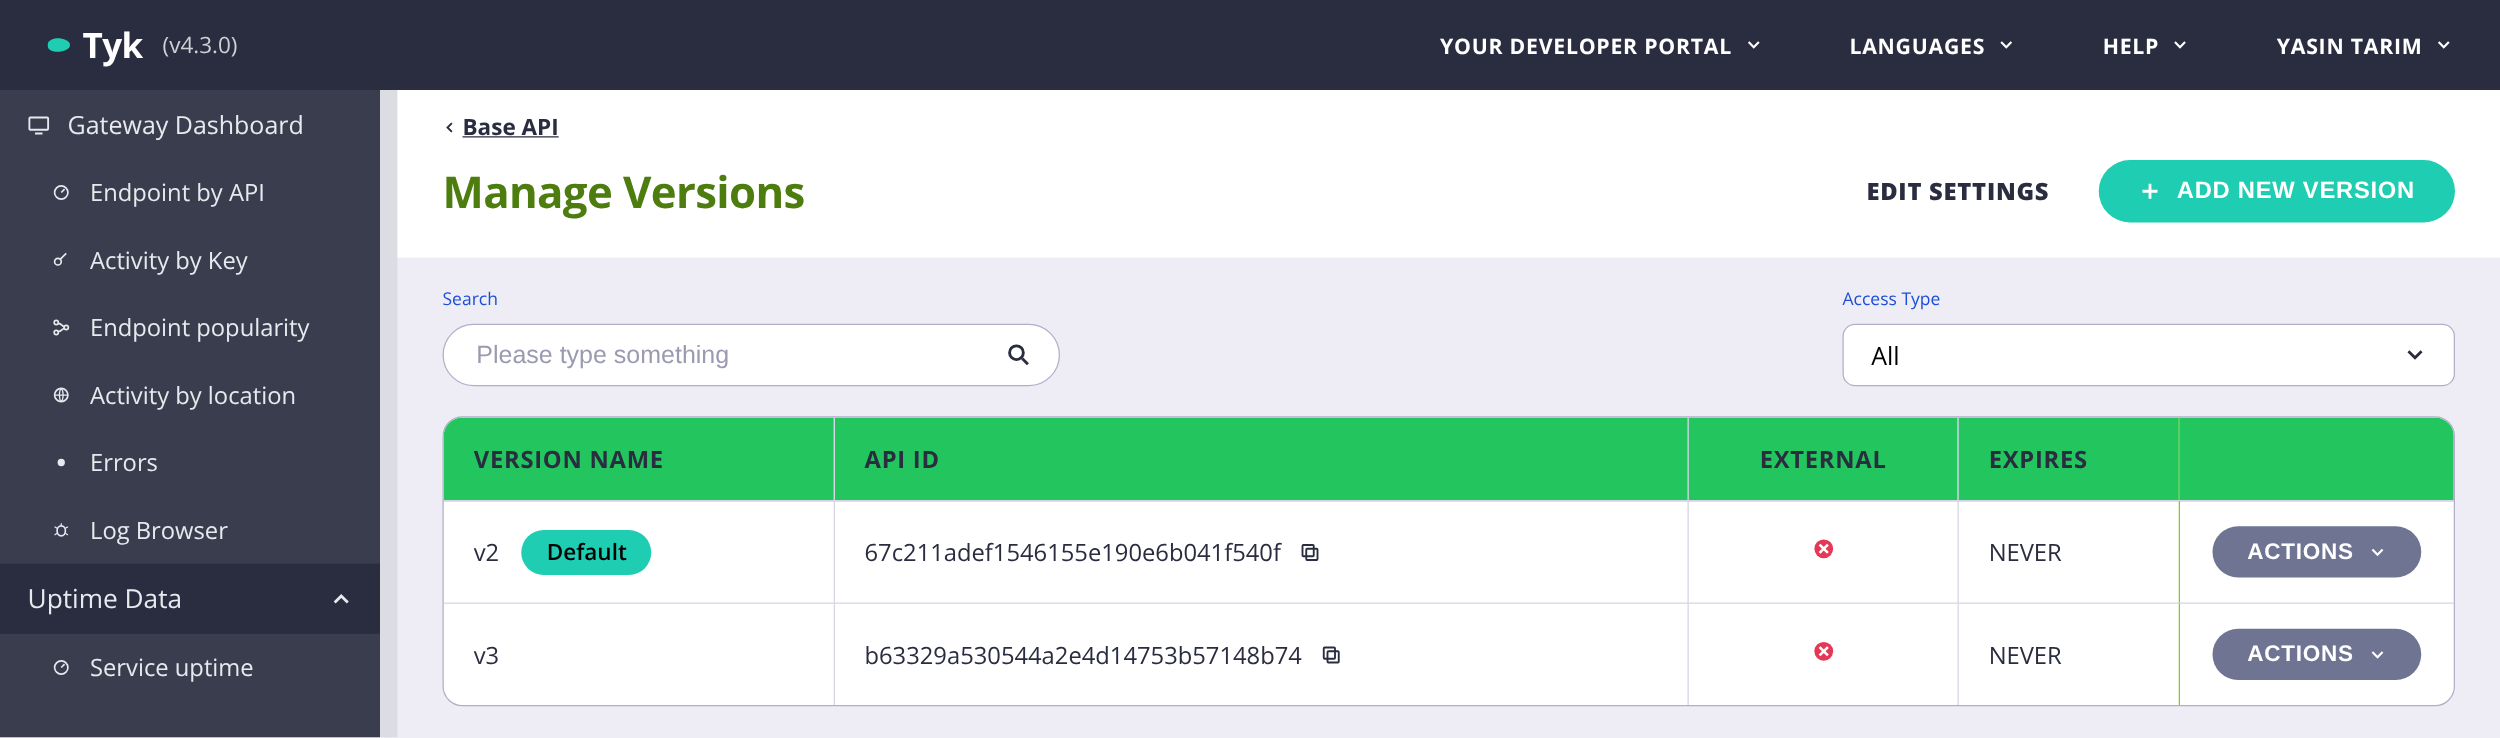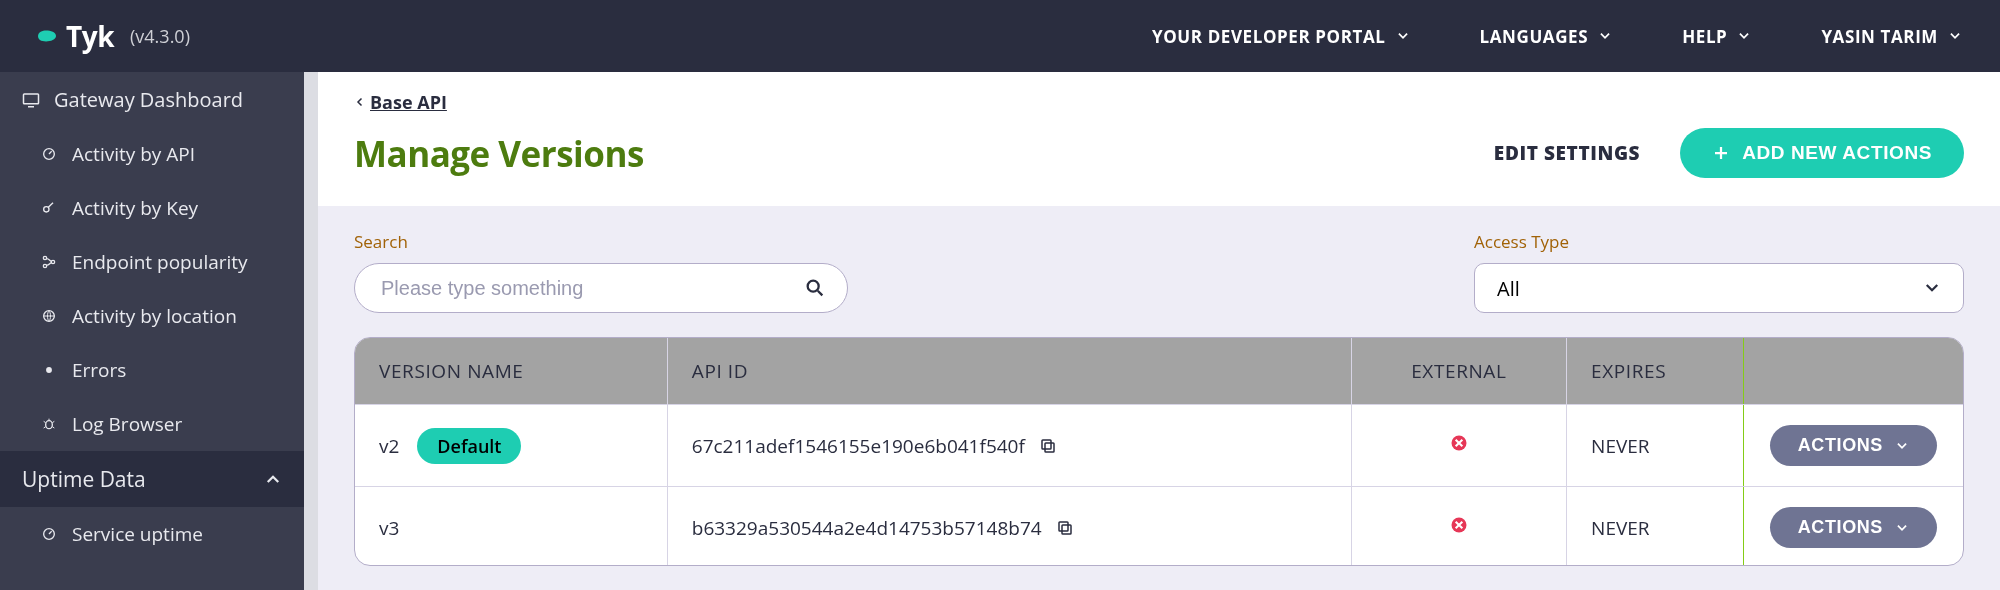--- a/index.html
+++ b/index.html
@@ -35,33 +35,33 @@
   .page-title { font-size: 35px; font-weight: 700; color: #4d7c0f; letter-spacing: -0.5px;}
   .head-actions { display: flex; align-items: center; gap: 40px; }
   .edit-settings { font-weight: 800; font-size: 19px; letter-spacing: 0.6px; color: #2a2d3f; cursor: pointer;}
   .btn-add { display: inline-flex; align-items: center; gap: 12px; background: #1ecdb2; color: #fff; border-radius: 36px; padding: 14px 32px; font-weight: 800; font-size: 19px; letter-spacing: 0.6px; cursor: pointer; border:none;}
   .plus-ic { width: 18px; height: 18px; }
 
   
   .filters { padding: 24px 36px 6px 36px; display: flex; gap: 40px; }
   .filter-col.search { width: 494px; }
   .filter-col.access { margin-left: auto; width: 490px; }
-  .filter-label { font-size: 17px; color: #a16207; margin-bottom: 10px; display:block;}
+  .filter-label { font-size: 14px; color: #1d4ed8; margin-bottom: 10px; display:block;}
   .search-wrap { position: relative; }
   .search-input { width: 100%; height: 50px; border-radius: 28px; border: 1.5px solid #b3adc9; padding: 0 56px 0 26px; font-size: 20px; color:#2a2d3f; }
   .search-input::placeholder { color: #9a9ab0; }
   .search-ic { position: absolute; right: 22px; top: 50%; transform: translateY(-50%); width: 22px; height: 22px; }
   .access-select { width: 100%; height: 50px; border-radius: 10px; border: 1.5px solid #b3adc9; background:#fff; padding: 0 22px; font-size: 20px; display:flex; align-items:center; justify-content:space-between; cursor:pointer;}
   .sel-chev { width: 18px; height: 18px; }
 
   
   .table-wrap { margin: 18px 36px 24px 36px; border: 1.5px solid #b3adc9; border-radius: 16px; background:#fff; overflow:hidden;}
   table { width: 100%; border-collapse: collapse; }
   th, td { text-align: left; font-size: 19px; color:#2a2d3f; padding: 20px 24px; border-bottom: 1px solid #d7d4e5;}
-  th { font-weight: 400; letter-spacing: 0.6px; background:#a3a3a3;}
+  th { font-weight: 700; letter-spacing: 0.6px; background:#22c55e;}
   tr:last-child td { border-bottom:none;}
   .col-ver { width: 320px; border-right:1px solid #d7d4e5;}
   .col-api { width: 700px; border-right:1px solid #d7d4e5;}
   .col-ext { width: 220px; text-align:center; border-right:1px solid #d7d4e5;}
   .col-exp { width: 180px; border-right:1px solid #84cc16;}
   .col-act { width: 220px; text-align:center;}
   .ver-cell { display:flex; align-items:center; gap:18px;}
   .badge-default { background:#1ecdb2; color:#000000; border-radius:22px; padding:6px 20px; font-weight:600; font-size:18px;}
   .api-cell { display:flex; align-items:center; gap:14px;}
   .copy-ic { width:18px; height:18px; cursor:pointer;}
@@ -123,21 +123,21 @@
       <span>Gateway Dashboard</span>
     </div>
 
     <div class="side-item">
       <span class="iconbox">
           <svg viewBox="0 0 24 24" width="16" height="16">
             <circle cx="12" cy="12" r="8" fill="none" stroke="#e8e9ee" stroke-width="2"></circle>
             <path d="M12 12l4-4" stroke="#e8e9ee" stroke-width="2"></path>
           </svg>
         </span>
-      <span>Activity by API</span>
+      <span>Endpoint by API</span>
     </div>
     <div class="side-item">
       <span class="iconbox">
           <svg viewBox="0 0 24 24" width="16" height="16">
             <circle cx="8" cy="14" r="4" fill="none" stroke="#e8e9ee" stroke-width="2"></circle>
             <path d="M11 11l7-7" stroke="#e8e9ee" stroke-width="2"></path>
           </svg>
         </span>
       <span>Activity by Key</span>
     </div>
@@ -208,21 +208,21 @@
         <span>Base API</span>
       </a>
       <div class="head-row">
         <h1 class="page-title">Manage Versions</h1>
         <div class="head-actions">
           <span class="edit-settings">EDIT SETTINGS</span>
           <button class="btn-add">
             <svg class="plus-ic" viewBox="0 0 24 24">
                 <path stroke="#fff" stroke-width="3" d="M12 4v16M4 12h16"></path>
               </svg>
-            <span>ADD NEW ACTIONS</span>
+            <span>ADD NEW VERSION</span>
           </button>
         </div>
       </div>
     </div>
 
     <div class="filters">
       <div class="filter-col search">
         <label class="filter-label">Search</label>
         <div class="search-wrap">
           <input class="search-input" placeholder="Please type something" style="">

